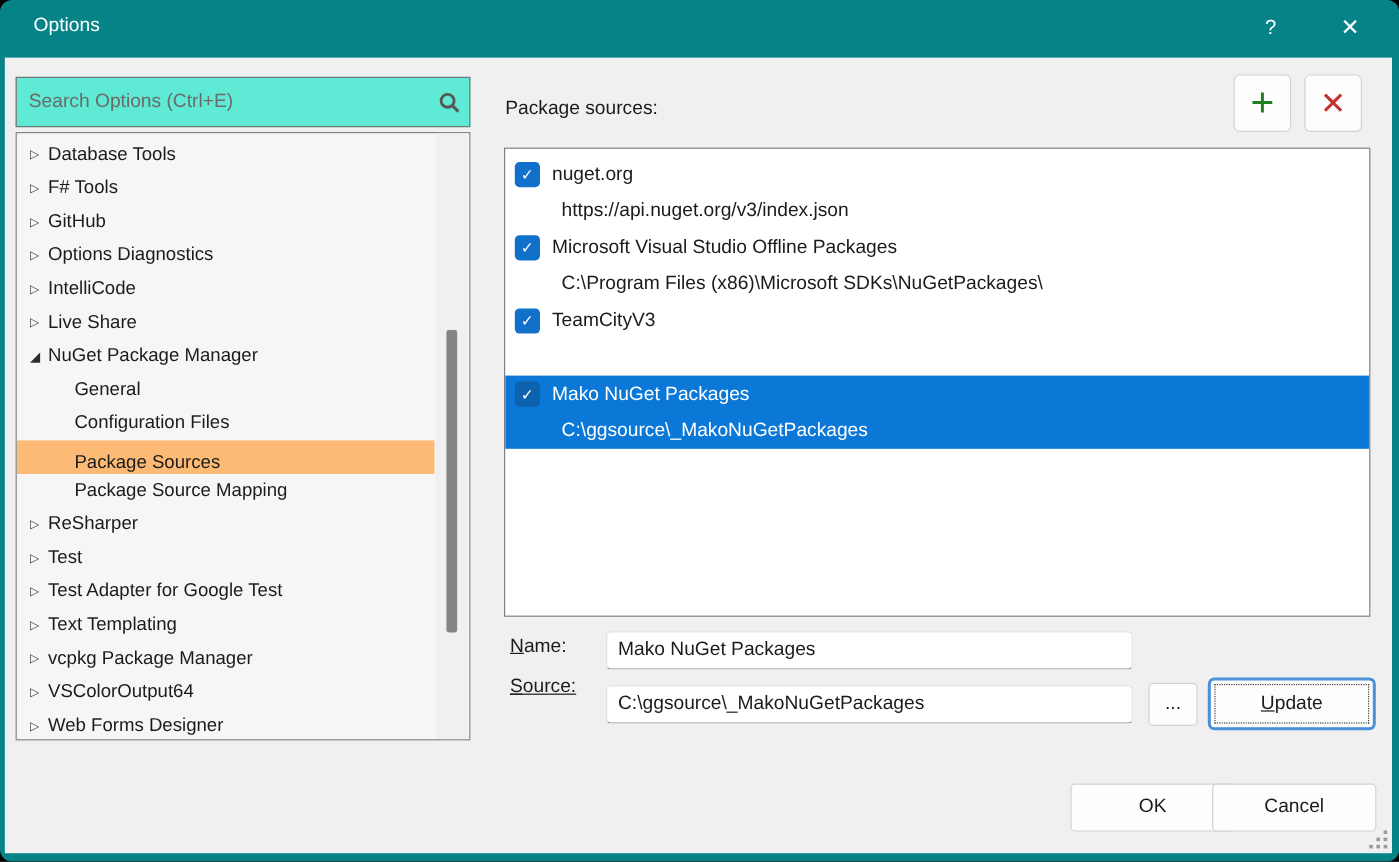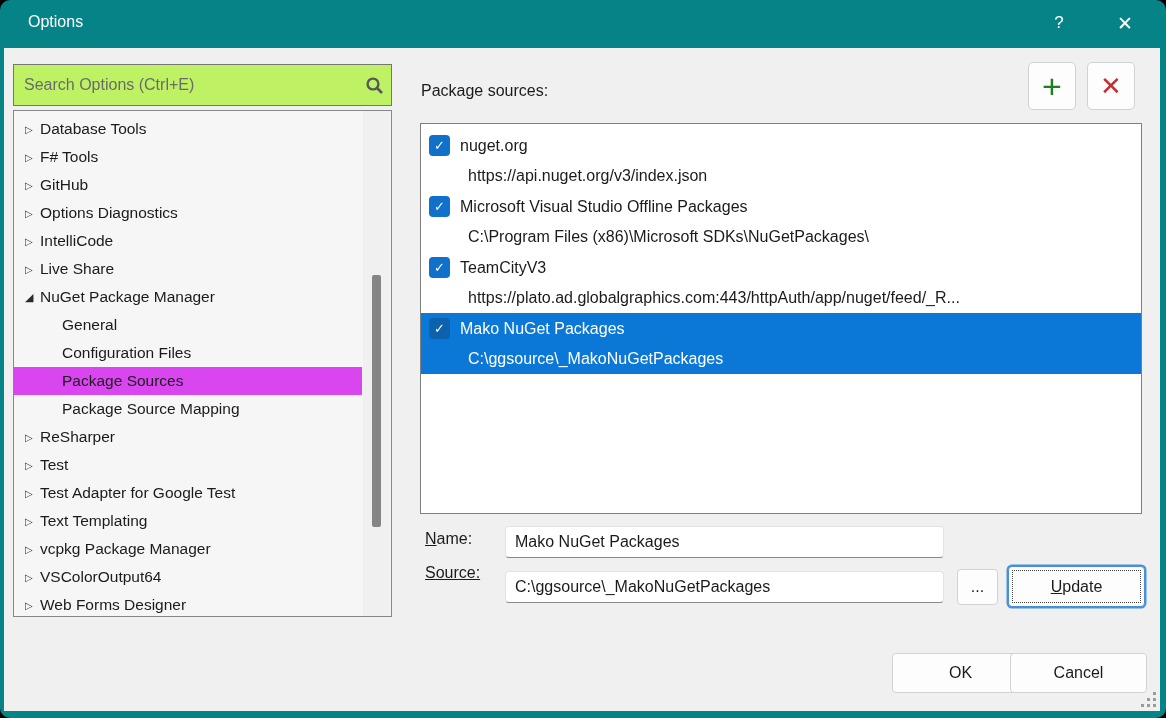--- a/index.html
+++ b/index.html
@@ -6,21 +6,21 @@
   *{box-sizing:border-box;font-family:"Liberation Sans","DejaVu Sans",sans-serif;}
   .window{position:relative;width:1166px;height:718px;background:#058387;border-radius:10px;overflow:hidden;}
   .titlebar{position:absolute;left:0;top:0;width:100%;height:48px;color:#fff;}
   .title-text{position:absolute;left:28px;top:13px;font-size:16px;color:#fff;}
   .tb-btn{position:absolute;top:0;width:46px;height:46px;display:flex;align-items:center;justify-content:center;color:#fff;cursor:default;}
   .tb-help{right:84px;font-size:17px;}
   .tb-close{right:18px;font-size:19px;font-weight:300;}
   .client{position:absolute;left:4px;top:48px;right:6px;bottom:7px;background:#f0f0f0;}
 
   
-  .searchbox{position:absolute;left:9px;top:16px;width:379px;height:42px;background:#bef264;border:1px solid #767676;display:flex;align-items:center;}
+  .searchbox{position:absolute;left:9px;top:16px;width:379px;height:42px;background:#5eead4;border:1px solid #767676;display:flex;align-items:center;}
   .search-ph{flex:1;padding-left:10px;font-size:16px;color:#6b6b6b;white-space:nowrap;overflow:hidden;}
   .search-icon{width:34px;display:flex;align-items:center;justify-content:center;}
   .treepanel{position:absolute;left:9px;top:62px;width:379px;height:507px;background:#f6f6f6;border:1px solid #84878c;overflow:hidden;}
   .tree{position:absolute;left:0;top:4px;right:0;}
   .tree-row{position:relative;height:28px;display:flex;align-items:center;font-size:15.5px;color:#1b1b1b;margin-right:29px;}
   .tree-row .arrow{width:14px;margin-left:11px;font-size:10px;color:#3b3b3b;flex:0 0 auto;}
   .tree-row.expanded .arrow{font-size:11px;color:#2b2b2b;}
   .tree-row .tlabel{margin-left:1px;white-space:nowrap;}
   .tree-row.child .arrow{visibility:hidden;}
   .tree-row.child .tlabel{margin-left:23px;}
@@ -120,21 +120,21 @@
             <span class="tlabel">NuGet Package Manager</span>
           </div>
           <div class="tree-row child">
             <span class="arrow"></span>
             <span class="tlabel">General</span>
           </div>
           <div class="tree-row child">
             <span class="arrow"></span>
             <span class="tlabel">Configuration Files</span>
           </div>
-          <div class="tree-row selected child" style="background: #d946ef;">
+          <div class="tree-row selected child" style="background: #fdba74; align-items: flex-end;">
             <span class="arrow"></span>
             <span class="tlabel">Package Sources</span>
           </div>
           <div class="tree-row child">
             <span class="arrow"></span>
             <span class="tlabel">Package Source Mapping</span>
           </div>
           <div class="tree-row collapsed">
             <span class="arrow">▷</span>
             <span class="tlabel">ReSharper</span>
@@ -198,21 +198,20 @@
           </div>
           <div class="src-url">C:\Program Files (x86)\Microsoft SDKs\NuGetPackages\</div>
         </div>
         <div class="src-row">
           <div class="src-line1">
             <span class="cbx" style="background: rgb(16, 112, 202);">
               <span class="check">✓</span>
             </span>
             <span class="src-name">TeamCityV3</span>
           </div>
-          <div class="src-url">https://plato.ad.globalgraphics.com:443/httpAuth/app/nuget/feed/_R...</div>
         </div>
         <div class="src-row selected" style="background: rgb(11, 120, 215);">
           <div class="src-line1">
             <span class="cbx" style="background: rgb(13, 98, 173);">
               <span class="check">✓</span>
             </span>
             <span class="src-name">Mako NuGet Packages</span>
           </div>
           <div class="src-url">C:\ggsource\_MakoNuGetPackages</div>
         </div>

